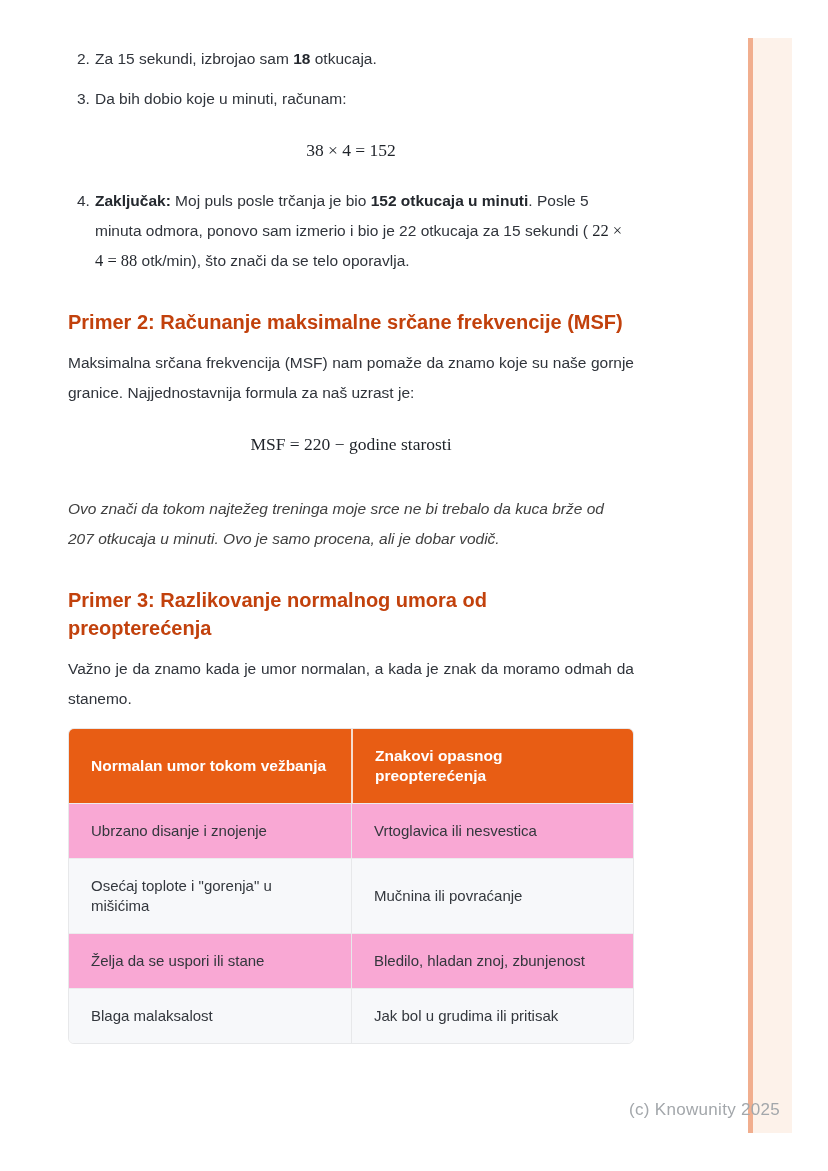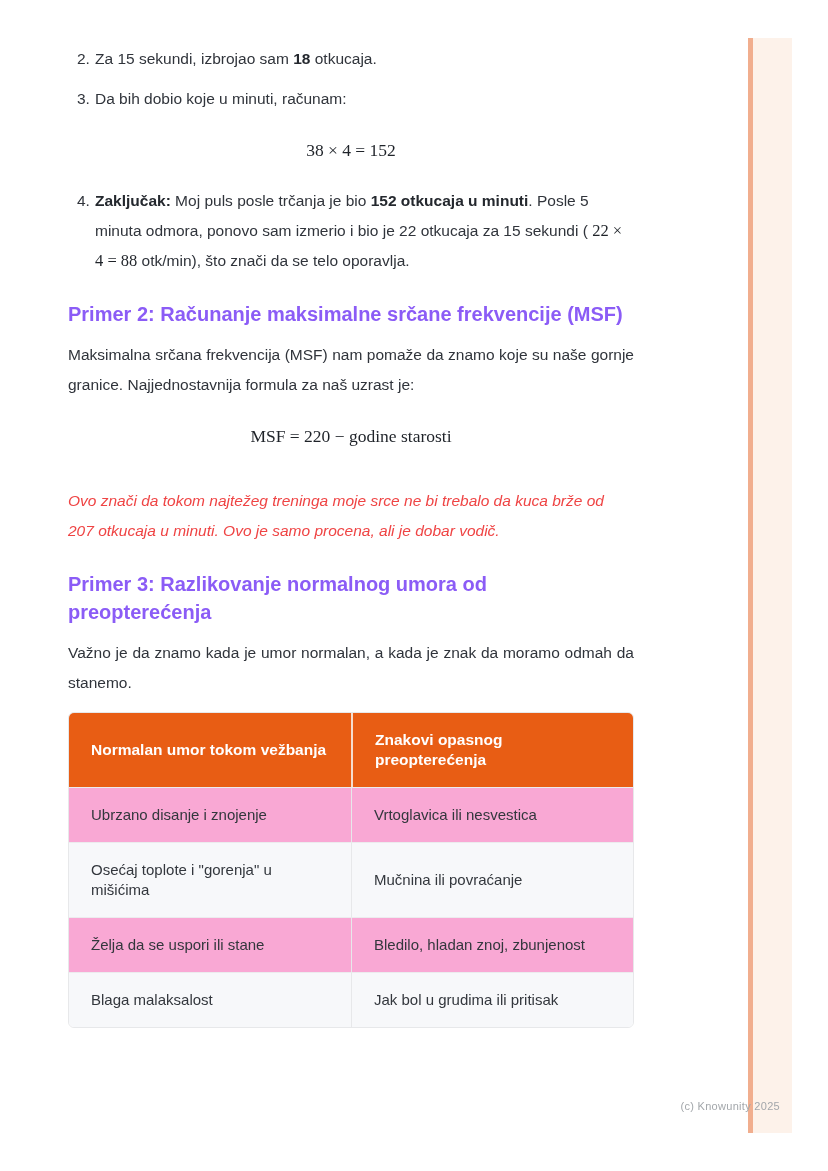--- a/index.html
+++ b/index.html
@@ -18,44 +18,44 @@
     font-size:15.5px; line-height:30px;
   }
   .list-item .num { position:absolute; left:9px; top:0; }
   .list-item strong { font-weight:700; color:#24282e; }
   .formula {
     text-align:center; font-family:"Liberation Serif", serif;
     font-size:17.5px; line-height:24px; color:#1f2329; margin:24px 0 24px;
   }
   .imath { font-family:"Liberation Serif", serif; font-size:16.5px; color:#1f2329; }
   h2.section-heading {
-    font-size:20px; line-height:28px; font-weight:700; color:#8b5cf6;
-    margin:24px 0 12px;
+    font-size:20px; line-height:28px; font-weight:700; color:#c2410c;
+    margin:32px 0 12px;
   }
   p.body-text { font-size:15.5px; line-height:30px; margin:0 0 24px; }
   p.justify { text-align:justify; }
-  p.note { font-style:italic; margin-top:38px; color:#ef4444; }
+  p.note { font-style:italic; margin-top:38px; color:#404040; }
   p.pre-table { margin-bottom:14px; }
   table.compare-table {
     width:100%; border-collapse:separate; border-spacing:0;
     border:1px solid #e7e8ea; border-radius:6px; overflow:hidden; margin-top:6px;
   }
   table.compare-table th {
     background:#e85d14; color:#ffffff; font-size:15.5px; font-weight:700;
     text-align:left; padding:17px 22px; line-height:20px; width:50%;
   }
   table.compare-table th + th { border-left:2px solid #f6ddcd; }
   table.compare-table td {
     padding:17px 22px; font-size:15px; line-height:20px; color:#33373d;
     border-top:1px solid #ececee; background:#f9a8d4;
   }
   table.compare-table td + td { border-left:1px solid #e7e8ea; }
   table.compare-table tbody tr:nth-child(even) td { background:#f7f8fa; }
   .footer-credit {
-    position:absolute; top:1100px; right:48px; font-size:11px;
+    position:absolute; top:1100px; right:48px; font-size:17px;
     color:#a3a7ab; letter-spacing:0.3px; z-index:3;
   }
 </style>
 </head>
 <body>
 
 <div class="page">
 
   <div class="stripe"></div>
 

